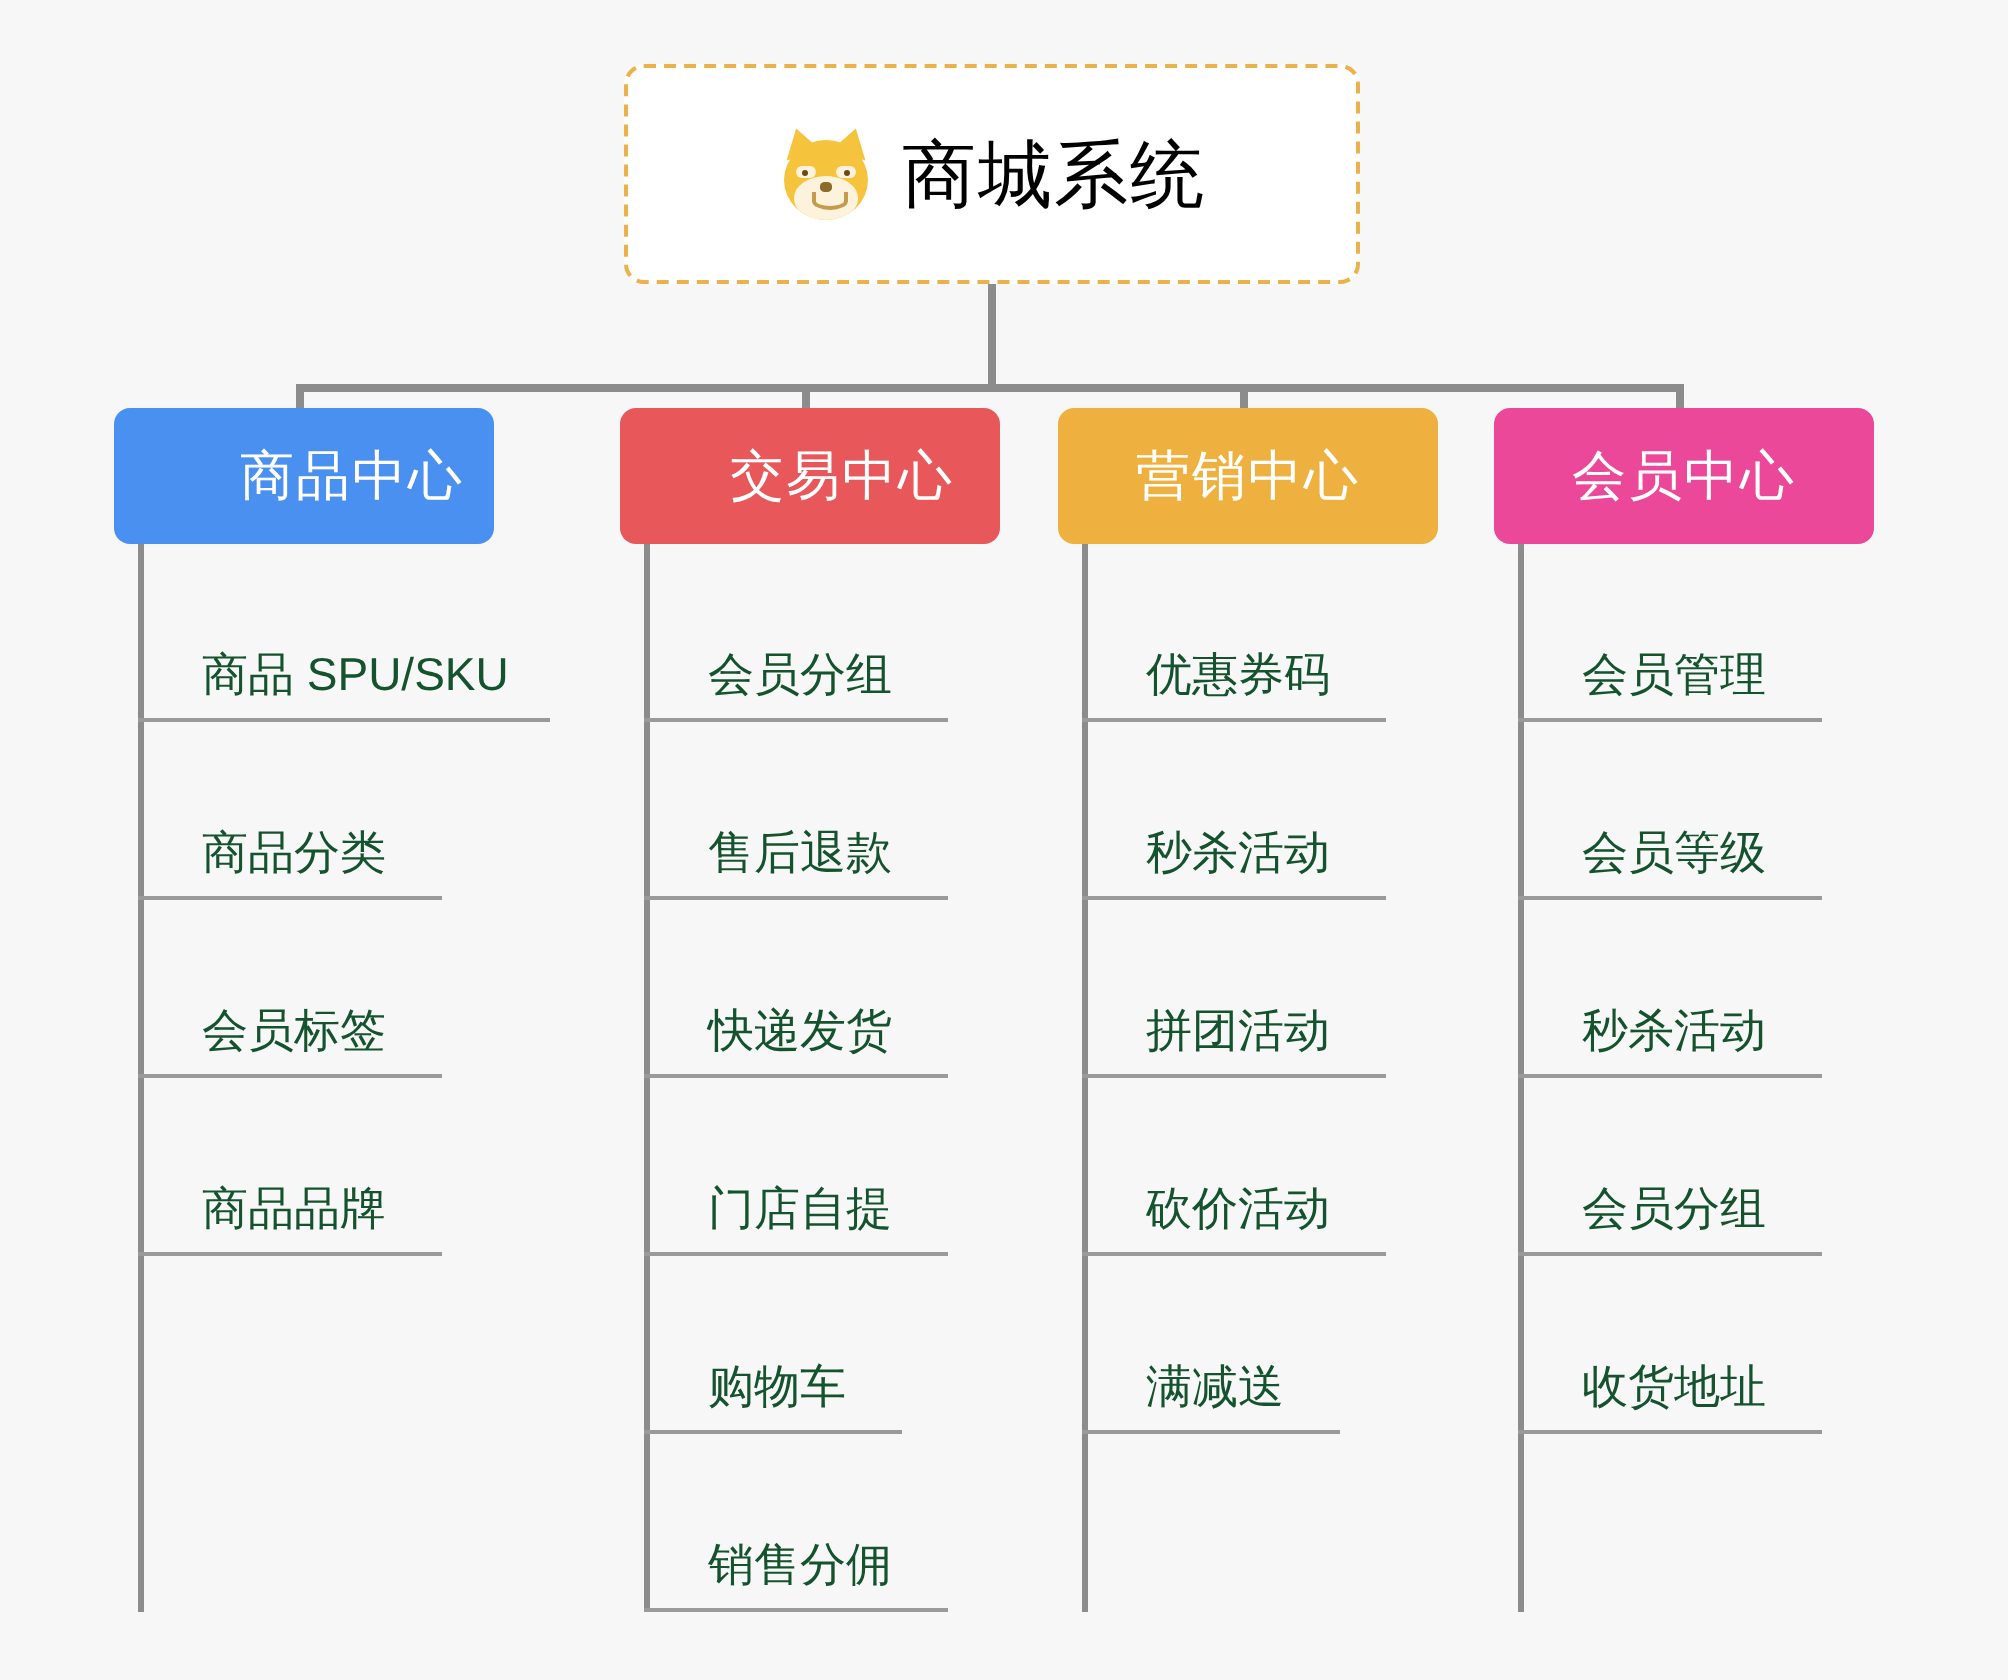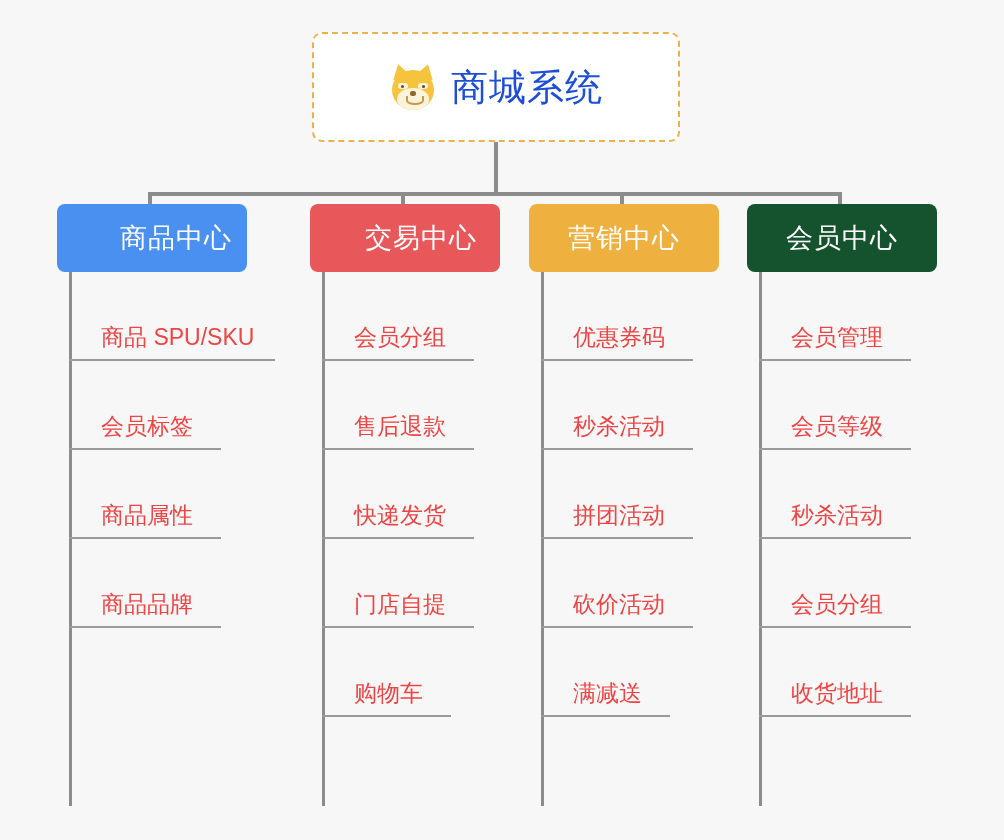--- a/index.html
+++ b/index.html
@@ -179,21 +179,21 @@
     left: 12px;
     bottom: 0;
     height: 2px;
     background: #9a9a9a;
   }
   .leaf-label {
     position: absolute;
     left: 44px;
     bottom: 12px;
     font-size: 23px;
-    color: #ef4444;
+    color: #14532d;
     white-space: nowrap;
     line-height: 1;
     text-align: right;
   }
 </style>
 </head>
 <body style="background: rgb(247, 247, 247);">
 
 <div id="chart-root">
 
@@ -204,46 +204,46 @@
       <span class="head">
         <span class="muzzle"></span>
         <span class="eye left"></span>
         <span class="eye right"></span>
         <span class="pupil left"></span>
         <span class="pupil right"></span>
         <span class="nose"></span>
         <span class="mouth"></span>
       </span>
     </span>
-    <span class="root-title" style="color: #1d4ed8;">商城系统</span>
+    <span class="root-title" style="color: #000000;">商城系统</span>
   </div>
 
   <div class="conn conn-v" style="left:494px; top:142px; height:54px;"></div>
   <div class="conn conn-h" style="left:148px; top:192px; width:694px;"></div>
   <div class="conn conn-v" style="left:148px; top:192px; height:20px;"></div>
   <div class="conn conn-v" style="left:401px; top:192px; height:20px;"></div>
   <div class="conn conn-v" style="left:620px; top:192px; height:20px;"></div>
   <div class="conn conn-v" style="left:838px; top:192px; height:20px;"></div>
 
   <div class="column" style="left:57px;">
     <div class="col-header" style="background: rgb(74, 144, 240); padding-left: 48px;">
       <span class="col-header-label">商品中心</span>
     </div>
     <div class="col-body">
       <div class="spine" style="height:534px;"></div>
       <div class="leaf">
         <span class="leaf-label">商品 SPU/SKU</span>
         <span class="leaf-underline" style="width:206px;"></span>
       </div>
       <div class="leaf">
+        <span class="leaf-label">商品分类</span>
+        <span class="leaf-underline" style="width:152px;"></span>
+      </div>
+      <div class="leaf">
         <span class="leaf-label">会员标签</span>
-        <span class="leaf-underline" style="width:152px;"></span>
-      </div>
-      <div class="leaf">
-        <span class="leaf-label">商品属性</span>
         <span class="leaf-underline" style="width:152px;"></span>
       </div>
       <div class="leaf">
         <span class="leaf-label">商品品牌</span>
         <span class="leaf-underline" style="width:152px;"></span>
       </div>
     </div>
   </div>
 
   <div class="column" style="left:310px;">
@@ -265,20 +265,24 @@
         <span class="leaf-underline" style="width:152px;"></span>
       </div>
       <div class="leaf">
         <span class="leaf-label">门店自提</span>
         <span class="leaf-underline" style="width:152px;"></span>
       </div>
       <div class="leaf">
         <span class="leaf-label">购物车</span>
         <span class="leaf-underline" style="width:129px;"></span>
       </div>
+      <div class="leaf">
+        <span class="leaf-label">销售分佣</span>
+        <span class="leaf-underline" style="width:152px;"></span>
+      </div>
     </div>
   </div>
 
   <div class="column" style="left:529px;">
     <div class="col-header" style="background: rgb(238, 176, 63);">
       <span class="col-header-label">营销中心</span>
     </div>
     <div class="col-body">
       <div class="spine" style="height:534px;"></div>
       <div class="leaf">
@@ -298,21 +302,21 @@
         <span class="leaf-underline" style="width:152px;"></span>
       </div>
       <div class="leaf">
         <span class="leaf-label">满减送</span>
         <span class="leaf-underline" style="width:129px;"></span>
       </div>
     </div>
   </div>
 
   <div class="column" style="left:747px;">
-    <div class="col-header" style="background: #14532d;">
+    <div class="col-header" style="background: #ec4899;">
       <span class="col-header-label">会员中心</span>
     </div>
     <div class="col-body">
       <div class="spine" style="height:534px;"></div>
       <div class="leaf">
         <span class="leaf-label">会员管理</span>
         <span class="leaf-underline" style="width:152px;"></span>
       </div>
       <div class="leaf">
         <span class="leaf-label">会员等级</span>

